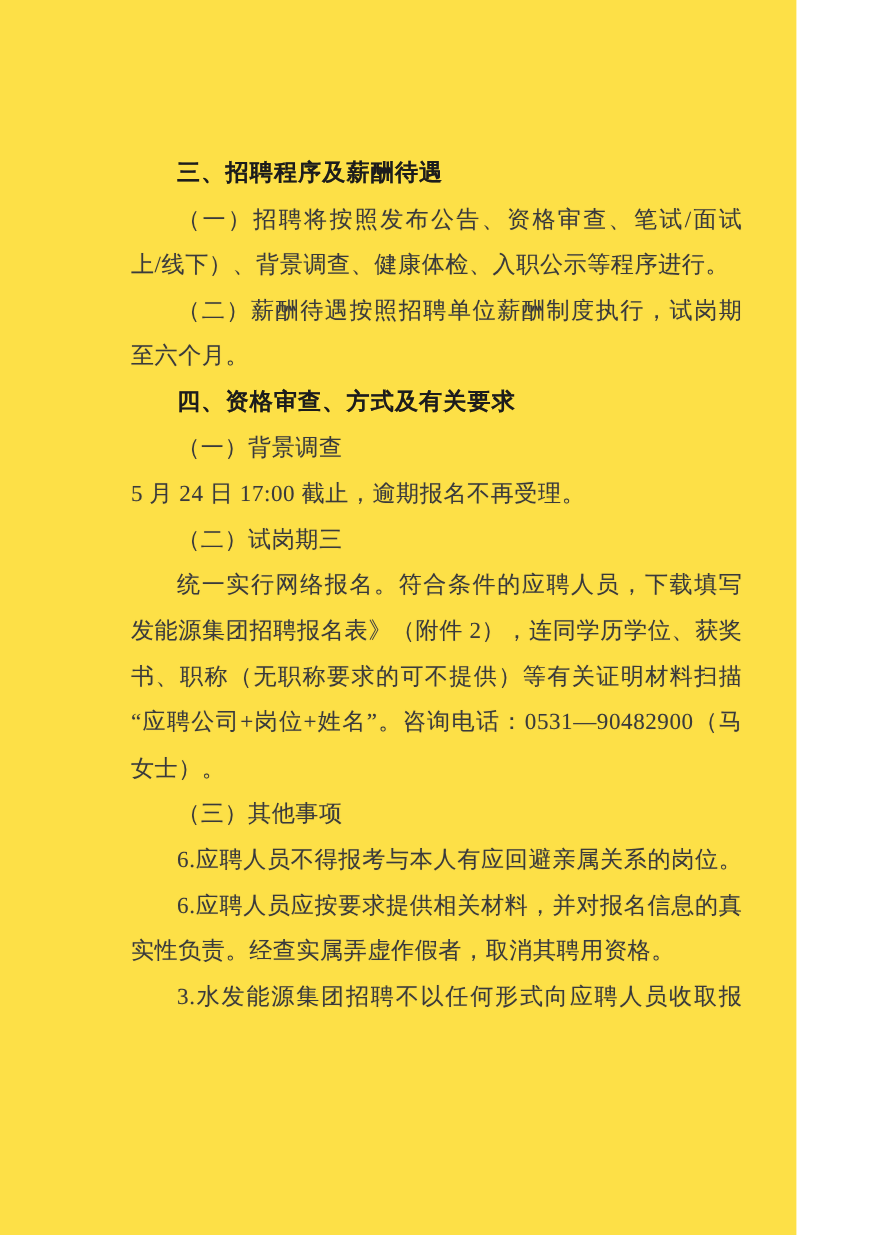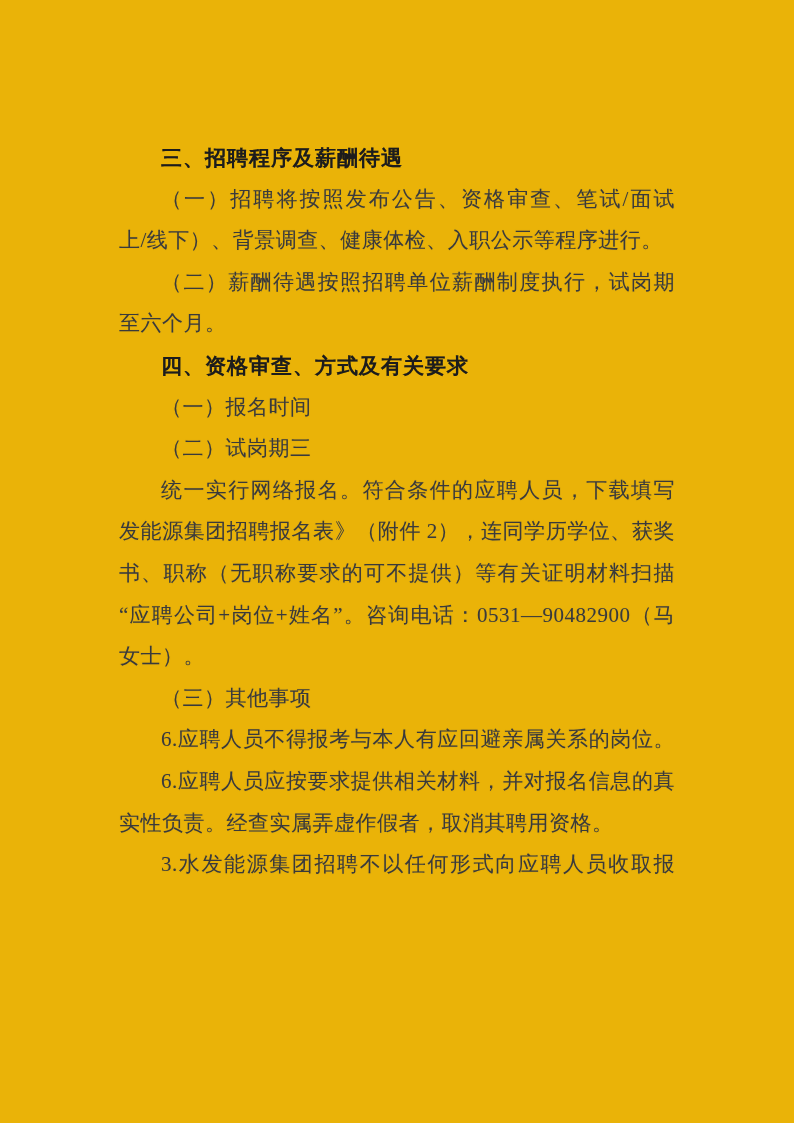--- a/index.html
+++ b/index.html
@@ -2,23 +2,23 @@
 <html><head>
 <meta charset="utf-8">
 <style>
   html, body {
     margin: 0;
     padding: 0;
     background: #ffffff;
   }
   .page {
     position: relative;
-    width: 794px;
+    width: 724px;
     height: 1123px;
-    background: #eab308;
+    background: #fde047;
     overflow: hidden;
     font-family: "Liberation Serif", serif;
   }
   .textblock {
     box-sizing: content-box;
     padding: 137px 119px 0 119px;
     width: 556px;
   }
   .line {
     height: 41.6px;
@@ -50,21 +50,22 @@
 <body>
 
 <div class="page">
   <div class="textblock">
     <div class="line heading indent">三、招聘程序及薪酬待遇</div>
     <div class="line indent justify">（一）招聘将按照发布公告、资格审查、笔试/面试（线</div>
     <div class="line">上/线下）、背景调查、健康体检、入职公示等程序进行。</div>
     <div class="line indent justify">（二）薪酬待遇按照招聘单位薪酬制度执行，试岗期三</div>
     <div class="line">至六个月。</div>
     <div class="line heading indent">四、资格审查、方式及有关要求</div>
-    <div class="line indent">（一）报名时间</div>
+    <div class="line indent">（一）背景调查</div>
+    <div class="line">5 月 24 日 17:00 截止，逾期报名不再受理。</div>
     <div class="line indent">（二）试岗期三</div>
     <div class="line indent justify">统一实行网络报名。符合条件的应聘人员，下载填写《水</div>
     <div class="line justify">发能源集团招聘报名表》（附件 2），连同学历学位、获奖证</div>
     <div class="line justify">书、职称（无职称要求的可不提供）等有关证明材料扫描件</div>
     <div class="line justify">“应聘公司+岗位+姓名”。咨询电话：0531—90482900（马</div>
     <div class="line">女士）。</div>
     <div class="line indent">（三）其他事项</div>
     <div class="line indent justify">6.应聘人员不得报考与本人有应回避亲属关系的岗位。</div>
     <div class="line indent justify">6.应聘人员应按要求提供相关材料，并对报名信息的真</div>
     <div class="line">实性负责。经查实属弄虚作假者，取消其聘用资格。</div>

